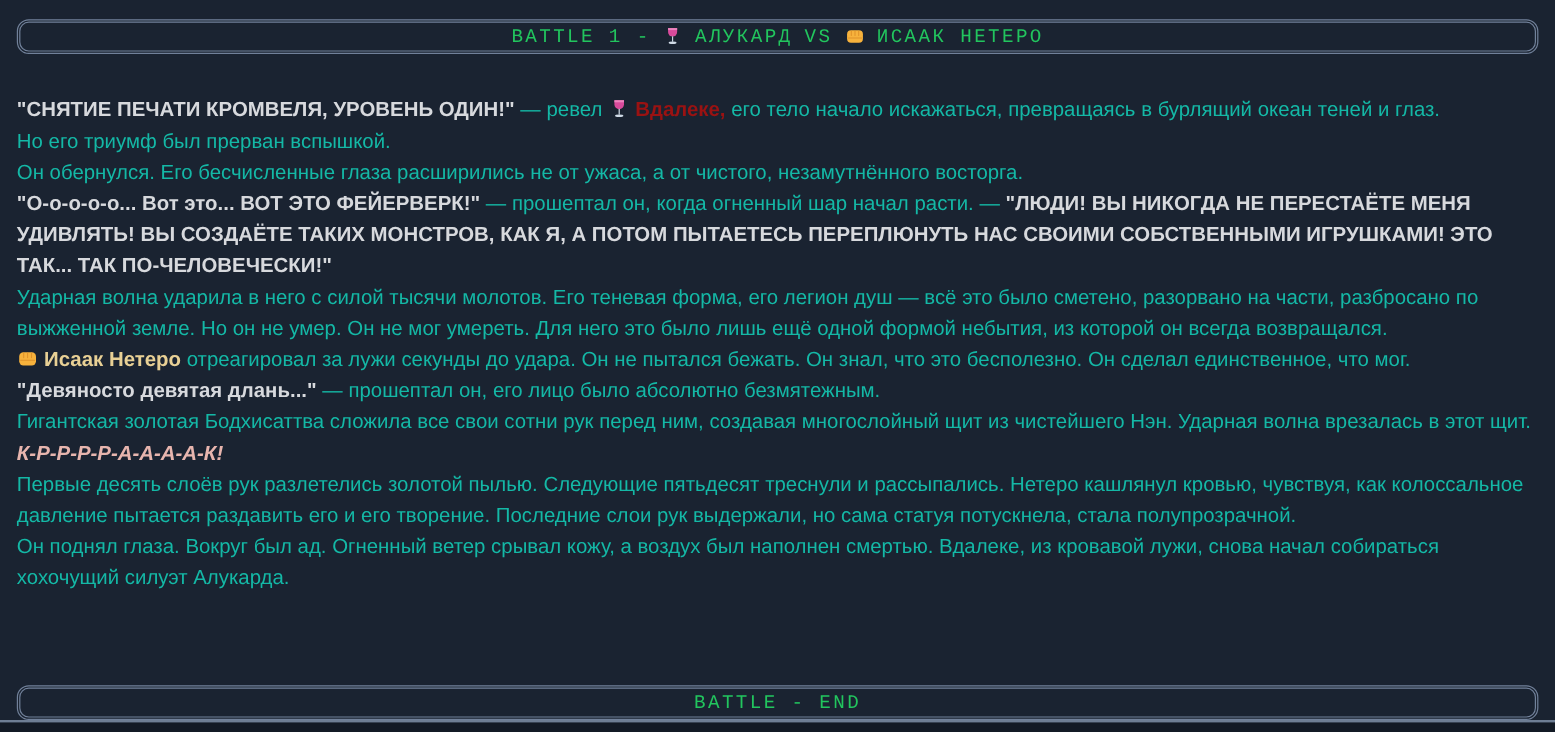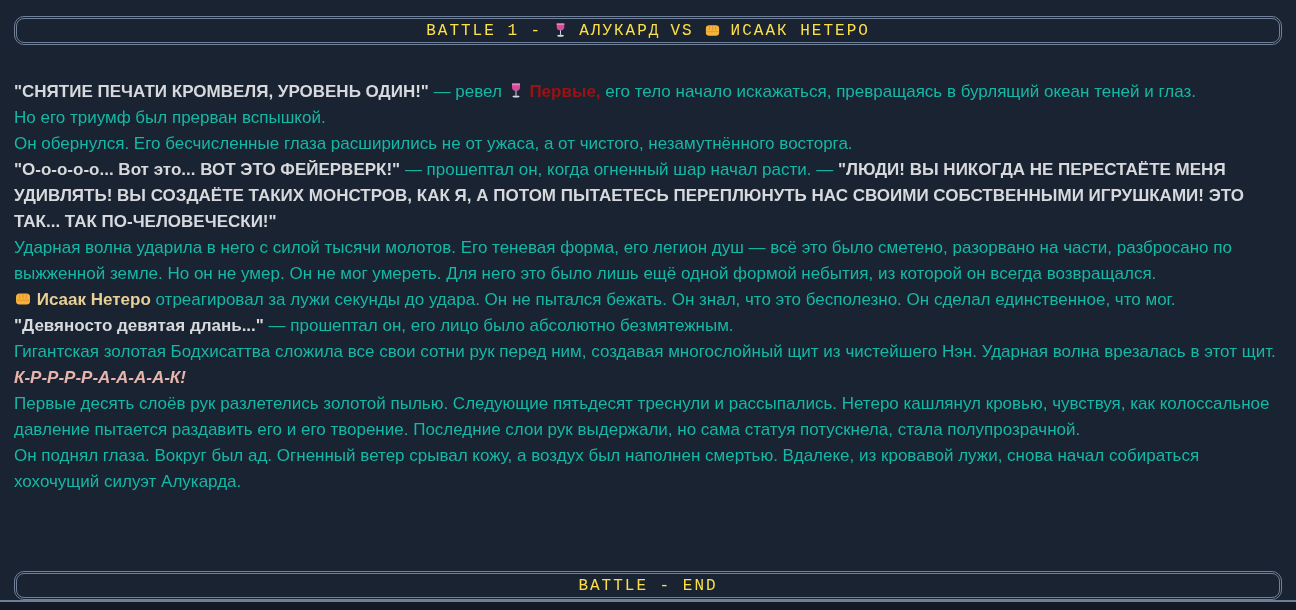--- a/index.html
+++ b/index.html
@@ -19,21 +19,21 @@
   }
   .banner{
     box-sizing:border-box;
     flex:none;
     height:29px;
     border:3px double #71819a;
     border-radius:10px;
     display:flex;align-items:center;justify-content:center;
     font-family:"Liberation Mono",monospace;
     font-size:16px;letter-spacing:2px;
-    color:#fde047;
+    color:#22c55e;
     white-space:nowrap;
   }
   .banner-inner{display:flex;align-items:center;gap:10px;}
   .banner-bottom{margin-top:auto;}
   .story{flex:none;margin-top:34px;}
   .story-line{
     margin:0;
     font-size:17px;line-height:26px;
     color:#e7b5ae;
   }
@@ -77,21 +77,21 @@
       <span>ИСААК НЕТЕРО</span>
     </div>
   </div>
 
   <div class="story">
       <p class="story-line"><span class="seg-quote">"СНЯТИЕ ПЕЧАТИ КРОМВЕЛЯ, УРОВЕНЬ ОДИН!"</span><span class="seg-narr"> — ревел </span><span class="inline-icon"><svg viewBox="0 0 36 36">
             <path fill="#d84a9b" d="M10 3h16v7a8 8 0 0 1-16 0z"></path>
             <rect x="10" y="3" width="16" height="3.5" fill="#ec83bd"></rect>
             <rect x="17" y="17.5" width="2" height="9.5" fill="#cfdae6"></rect>
             <ellipse cx="18" cy="29" rx="7" ry="2.2" fill="#cfdae6"></ellipse>
-          </svg></span><span class="seg-red"> Первые,</span><span class="seg-narr"> его тело начало искажаться, превращаясь в бурлящий океан теней и глаз.</span></p>
+          </svg></span><span class="seg-red"> Вдалеке,</span><span class="seg-narr"> его тело начало искажаться, превращаясь в бурлящий океан теней и глаз.</span></p>
       <p class="story-line"><span class="seg-narr">Но его триумф был прерван вспышкой.</span></p>
       <p class="story-line"><span class="seg-narr">Он обернулся. Его бесчисленные глаза расширились не от ужаса, а от чистого, незамутнённого восторга.</span></p>
       <p class="story-line"><span class="seg-quote">"О-о-о-о-о... Вот это... ВОТ ЭТО ФЕЙЕРВЕРК!"</span><span class="seg-narr"> — прошептал он, когда огненный шар начал расти. — </span><span class="seg-quote">"ЛЮДИ! ВЫ НИКОГДА НЕ ПЕРЕСТАЁТЕ МЕНЯ УДИВЛЯТЬ! ВЫ СОЗДАЁТЕ ТАКИХ МОНСТРОВ, КАК Я, А ПОТОМ ПЫТАЕТЕСЬ ПЕРЕПЛЮНУТЬ НАС СВОИМИ СОБСТВЕННЫМИ ИГРУШКАМИ! ЭТО ТАК... ТАК ПО-ЧЕЛОВЕЧЕСКИ!"</span></p>
       <p class="story-line"><span class="seg-narr">Ударная волна ударила в него с силой тысячи молотов. Его теневая форма, его легион душ — всё это было сметено, разорвано на части, разбросано по выжженной земле. Но он не умер. Он не мог умереть. Для него это было лишь ещё одной формой небытия, из которой он всегда возвращался.</span></p>
       <p class="story-line"><span class="inline-icon"><svg viewBox="0 0 36 36">
             <rect x="4" y="7" width="28" height="22" rx="7" fill="#f7b23c"></rect>
             <path d="M11.5 8.5v7.5M18 8.5v7.5M24.5 8.5v7.5" stroke="#e0922a" stroke-width="1.8" fill="none" stroke-linecap="round"></path>
             <path d="M6.5 20.5h23" stroke="#e0922a" stroke-width="1.8" fill="none" stroke-linecap="round"></path>
           </svg></span><span class="seg-gold"> Исаак Нетеро</span><span class="seg-narr"> отреагировал за лужи секунды до удара. Он не пытался бежать. Он знал, что это бесполезно. Он сделал единственное, что мог.</span></p>
       <p class="story-line"><span class="seg-quote">"Девяносто девятая длань..."</span><span class="seg-narr"> — прошептал он, его лицо было абсолютно безмятежным.</span></p>

